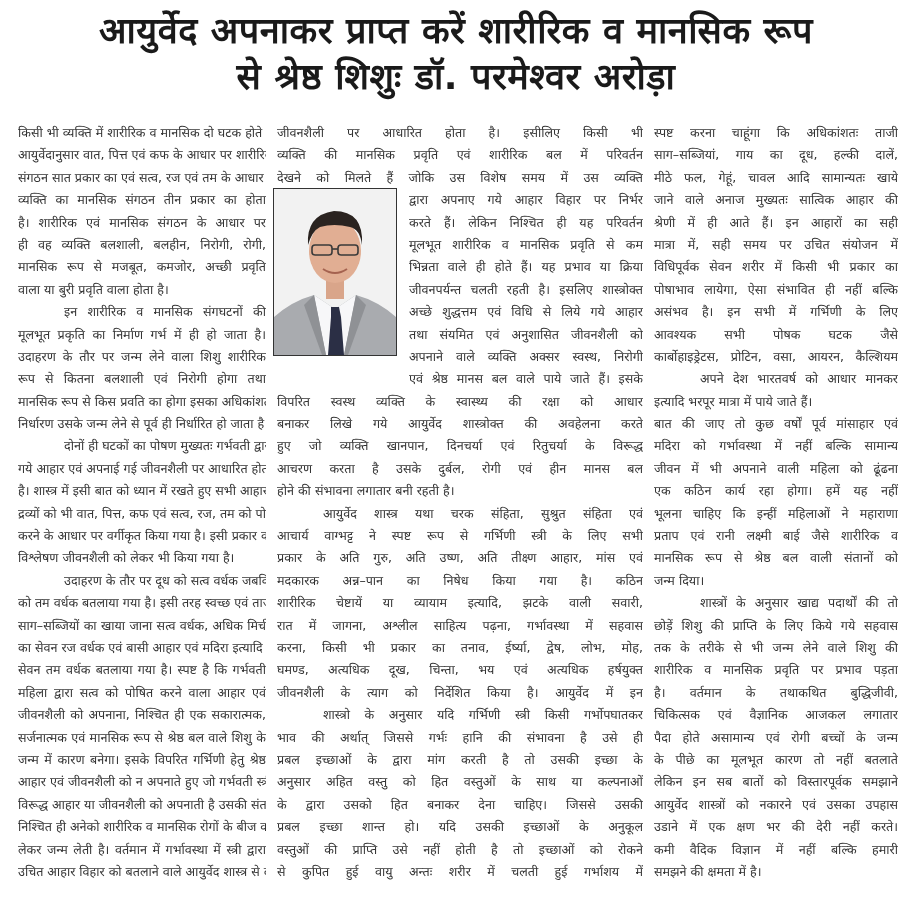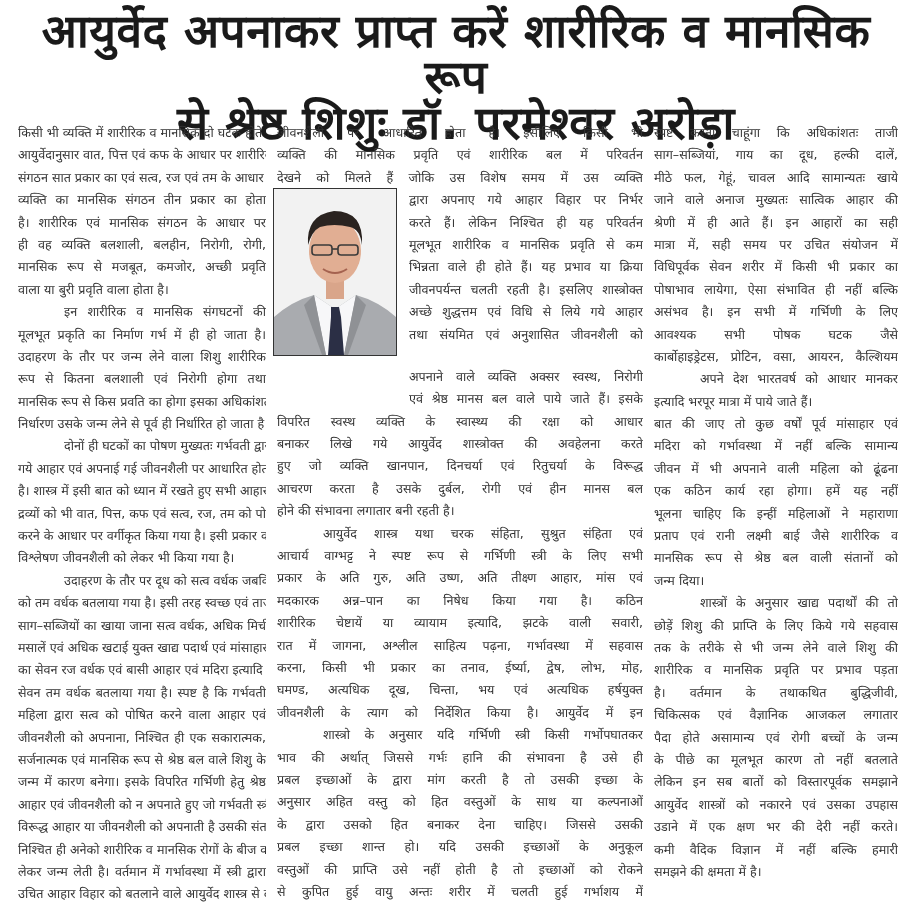--- a/index.html
+++ b/index.html
@@ -1,18 +1,18 @@
 <!DOCTYPE html>
 <html><head>
 <meta charset="utf-8">
 <style>
   html, body { margin: 0; padding: 0; background: #ffffff; }
   body { width: 900px; height: 904px; overflow: hidden; position: relative; color: #2a2a2a; font-family: "DejaVu Sans", sans-serif; }
   .headline { position: absolute; left: 0; top: 8px; width: 900px; text-align: center; color: #1a1a1a; font-weight: bold; }
-  .headline .hl { display: block; font-size: 46px; line-height: 46px; letter-spacing: 0.5px; padding-left: 12px; }
+  .headline .hl { display: block; font-size: 36px; line-height: 46px; letter-spacing: 0.5px; padding-left: 12px; }
   .col { position: absolute; top: 122px; font-size: 12.6px; color: #333; }
   .col .ln { display: block; height: 22.4px; line-height: 22.4px; white-space: nowrap; text-align: justify; text-align-last: justify; overflow: hidden; }
   .col .ln.last { text-align-last: left; }
   .col .ln.ind { padding-left: 46px; }
   #col1 { left: 18px; width: 248px; }
   #col2 { left: 277px; width: 366px; }
   #col3 { left: 654px; width: 244px; }
   #col2 .narrow { margin-left: 132px; }
   .photo { position: absolute; left: 273px; top: 188px; width: 122px; height: 166px; border: 1.5px solid #333; background: #f4f4f4; overflow: hidden; }
   .photo svg { width: 100%; height: 100%; display: block; }
@@ -60,21 +60,20 @@
     <span class="ln">निर्धारण उसके जन्म लेने से पूर्व ही निर्धारित हो जाता है।</span>
     <span class="ln ind">दोनों ही घटकों का पोषण मुख्यतः गर्भवती द्वारा लिये</span>
     <span class="ln">गये आहार एवं अपनाई गई जीवनशैली पर आधारित होता</span>
     <span class="ln">है। शास्त्र में इसी बात को ध्यान में रखते हुए सभी आहार</span>
     <span class="ln">द्रव्यों को भी वात, पित्त, कफ एवं सत्व, रज, तम को पोषित</span>
     <span class="ln">करने के आधार पर वर्गीकृत किया गया है। इसी प्रकार का</span>
     <span class="ln last">विश्लेषण जीवनशैली को लेकर भी किया गया है।</span>
     <span class="ln ind">उदाहरण के तौर पर दूध को सत्व वर्धक जबकि दही</span>
     <span class="ln">को तम वर्धक बतलाया गया है। इसी तरह स्वच्छ एवं ताजी</span>
     <span class="ln">साग–सब्जियों का खाया जाना सत्व वर्धक, अधिक मिर्च</span>
-    <span class="ln">मसालें एवं अधिक खटाई युक्त खाद्य पदार्थ एवं मांसाहार</span>
     <span class="ln">का सेवन रज वर्धक एवं बासी आहार एवं मदिरा इत्यादि का</span>
     <span class="ln">सेवन तम वर्धक बतलाया गया है। स्पष्ट है कि गर्भवती</span>
     <span class="ln">महिला द्वारा सत्व को पोषित करने वाला आहार एवं</span>
     <span class="ln">जीवनशैली को अपनाना, निश्चित ही एक सकारात्मक,</span>
     <span class="ln">सर्जनात्मक एवं मानसिक रूप से श्रेष्ठ बल वाले शिशु के</span>
     <span class="ln">जन्म में कारण बनेगा। इसके विपरित गर्भिणी हेतु श्रेष्ठ</span>
     <span class="ln">आहार एवं जीवनशैली को न अपनाते हुए जो गर्भवती स्त्री</span>
     <span class="ln">विरूद्ध आहार या जीवनशैली को अपनाती है उसकी संतान</span>
     <span class="ln">निश्चित ही अनेको शारीरिक व मानसिक रोगों के बीज को</span>
     <span class="ln">लेकर जन्म लेती है। वर्तमान में गर्भावस्था में स्त्री द्वारा</span>
@@ -84,21 +83,21 @@
     <span class="ln">जीवनशैली पर आधारित होता है। इसीलिए किसी भी</span>
     <span class="ln">व्यक्ति की मानसिक प्रवृति एवं शारीरिक बल में परिवर्तन</span>
     <span class="ln">देखने को मिलते हैं जोकि उस विशेष समय में उस व्यक्ति</span>
     <span class="ln narrow" style="width: 234px;">द्वारा अपनाए गये आहार विहार पर निर्भर</span>
     <span class="ln narrow" style="width: 234px; font-family: Liberation Serif, serif;">करते हैं। लेकिन निश्चित ही यह परिवर्तन</span>
     <span class="ln narrow" style="width: 234px;">मूलभूत शारीरिक व मानसिक प्रवृति से कम</span>
     <span class="ln narrow" style="width: 234px;">भिन्नता वाले ही होते हैं। यह प्रभाव या क्रिया</span>
     <span class="ln narrow" style="width: 234px;">जीवनपर्यन्त चलती रहती है। इसलिए शास्त्रोक्त</span>
     <span class="ln narrow" style="width: 234px;">अच्छे शुद्धत्तम एवं विधि से लिये गये आहार</span>
     <span class="ln narrow" style="width: 234px;">तथा संयमित एवं अनुशासित जीवनशैली को</span>
-    <span class="ln narrow" style="width: 234px; margin-top: 20px;">अपनाने वाले व्यक्ति अक्सर स्वस्थ, निरोगी</span>
+    <span class="ln narrow" style="width: 234px;">अपनाने वाले व्यक्ति अक्सर स्वस्थ, निरोगी</span>
     <span class="ln narrow" style="width: 234px;">एवं श्रेष्ठ मानस बल वाले पाये जाते हैं। इसके</span>
     <span class="ln">विपरित स्वस्थ व्यक्ति के स्वास्थ्य की रक्षा को आधार</span>
     <span class="ln">बनाकर लिखे गये आयुर्वेद शास्त्रोक्त की अवहेलना करते</span>
     <span class="ln">हुए जो व्यक्ति खानपान, दिनचर्या एवं रितुचर्या के विरूद्ध</span>
     <span class="ln">आचरण करता है उसके दुर्बल, रोगी एवं हीन मानस बल</span>
     <span class="ln last">होने की संभावना लगातार बनी रहती है।</span>
     <span class="ln ind">आयुर्वेद शास्त्र यथा चरक संहिता, सुश्रुत संहिता एवं</span>
     <span class="ln">आचार्य वाग्भट्ट ने स्पष्ट रूप से गर्भिणी स्त्री के लिए सभी</span>
     <span class="ln">प्रकार के अति गुरु, अति उष्ण, अति तीक्ष्ण आहार, मांस एवं</span>
     <span class="ln">मदकारक अन्न–पान का निषेध किया गया है। कठिन</span>

